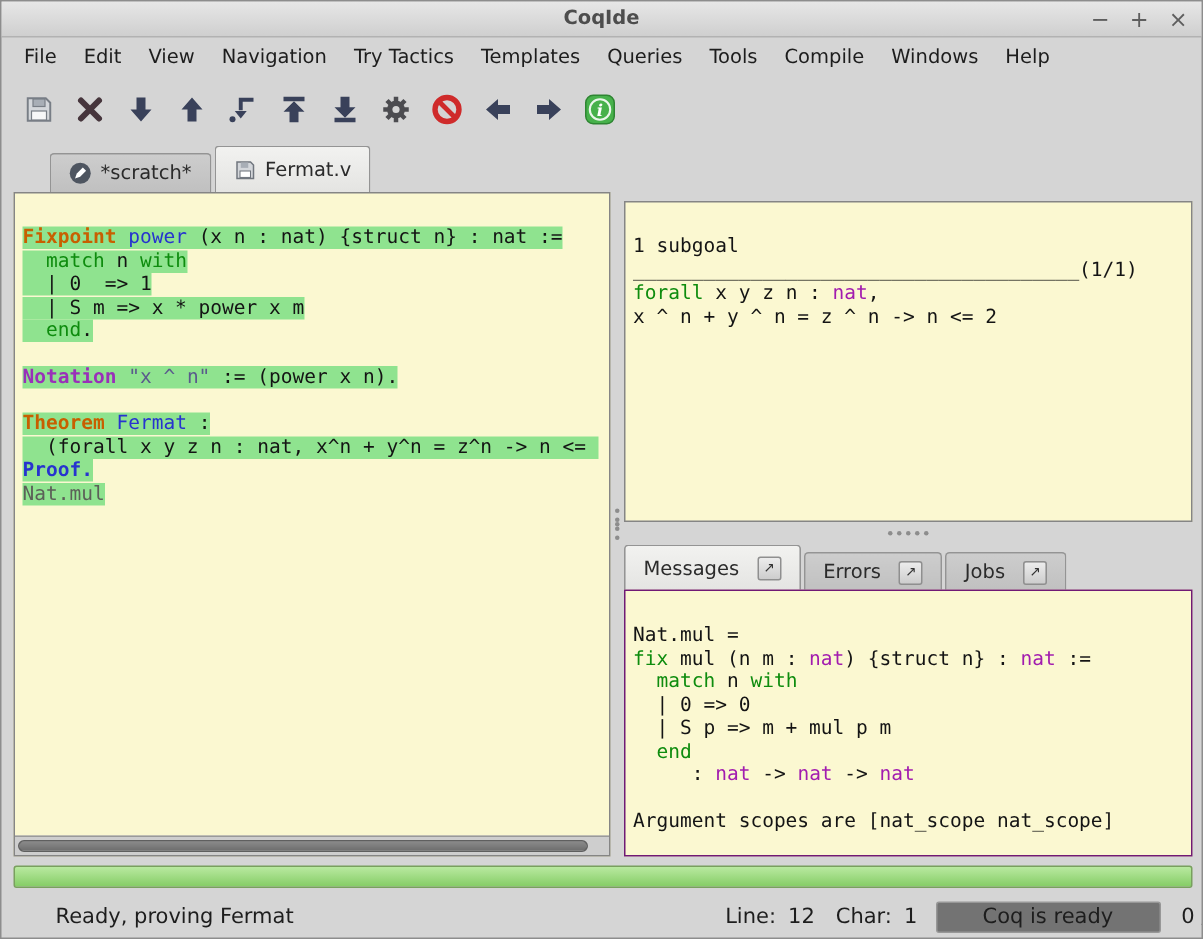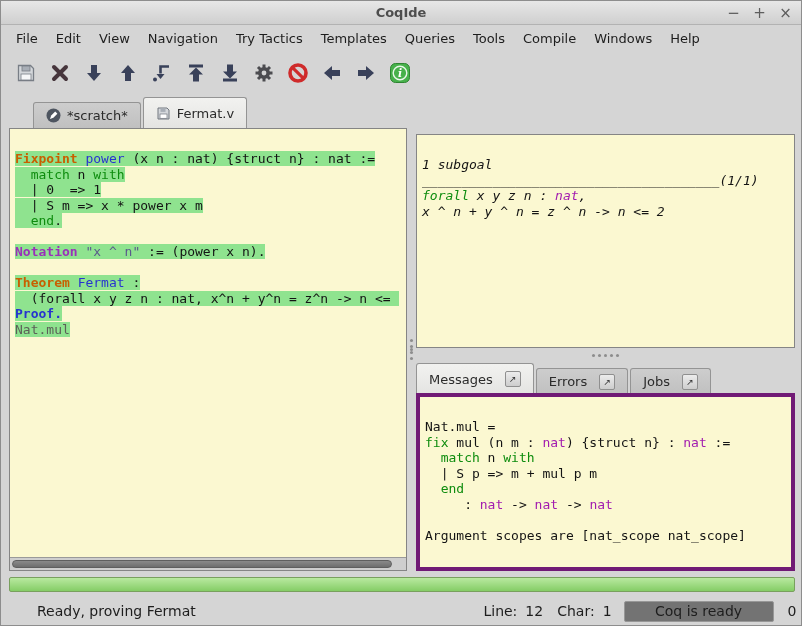--- a/index.html
+++ b/index.html
@@ -59,29 +59,29 @@
     display:flex; align-items:center; justify-content:center; }
   .vdots { width:3px; height:3px; border-radius:50%; background:#8d8d8d;
     box-shadow:0 -9px 0 #8d8d8d, 0 -3px 0 #8d8d8d, 0 3px 0 #8d8d8d, 0 9px 0 #8d8d8d; }
   .hsplit { position:absolute; left:415px; top:347px; width:379px; height:15px;
     display:flex; align-items:center; justify-content:center; }
   .hdots { width:3px; height:3px; border-radius:50%; background:#8d8d8d;
     box-shadow:-12px 0 0 #8d8d8d, -6px 0 0 #8d8d8d, 6px 0 0 #8d8d8d, 12px 0 0 #8d8d8d; }
 
   
   .goals-frame { position:absolute; left:415px; top:133px; width:379px; height:214px;
-    border:1px solid #858585; background:#fbf8d1; overflow:hidden;font-style:italic; }
+    border:1px solid #858585; background:#fbf8d1; overflow:hidden; }
 
   
   .msg-tabbar { position:absolute; left:415px; top:362px; height:31px; display:flex; align-items:flex-end; }
   .detach { width:16px; height:16px; margin-left:6px; display:flex; align-items:center; justify-content:center;
     border:1px solid #8f8f8f; border-radius:2px; background:linear-gradient(#ececec,#cdcdcd);
     font-size:9px; color:#333; }
   .msg-frame { position:absolute; left:415px; top:392px; width:379px; height:178px;
-    border:4px solid #701a75; background:#fbf8d1; overflow:hidden; }
+    border:1px solid #701a75; background:#fbf8d1; overflow:hidden; }
 
   
   .progress { position:absolute; left:8px; top:576px; width:786px; height:15px;
     border:1px solid #79a05e; border-radius:2px; background:linear-gradient(#b9e9a0,#85cd66); }
 
   
   .statusbar { position:absolute; left:0; top:596px; width:800px; height:28px; display:flex;
     align-items:center; font-size:14px; color:#1d1d1d; padding:0 10px 0 8px;margin-left:28px; }
   .status-left { flex:1; }
   .pos-label { margin-left:14px; }
@@ -266,20 +266,21 @@
       <span>Jobs</span>
       <span class="detach">↗</span>
     </div>
   </div>
 
   <div class="msg-frame">
     <div class="code" id="messages-code">
         <div class="code-line"><span><span class="sg-x">Nat.mul =</span></span></div>
         <div class="code-line"><span><span class="sg-g">fix</span><span class="sg-x"> mul (n m : </span><span class="sg-t">nat</span><span class="sg-x">) {struct n} : </span><span class="sg-t">nat</span><span class="sg-x"> :=</span></span></div>
         <div class="code-line"><span><span class="sg-x">  </span><span class="sg-g">match</span><span class="sg-x"> n </span><span class="sg-g">with</span></span></div>
+        <div class="code-line"><span><span class="sg-x">  | 0 =&gt; 0</span></span></div>
         <div class="code-line"><span><span class="sg-x">  | S p =&gt; m + mul p m</span></span></div>
         <div class="code-line"><span><span class="sg-x">  </span><span class="sg-g">end</span></span></div>
         <div class="code-line"><span><span class="sg-x">     : </span><span class="sg-t">nat</span><span class="sg-x"> -&gt; </span><span class="sg-t">nat</span><span class="sg-x"> -&gt; </span><span class="sg-t">nat</span></span></div>
         <div class="code-line"><span>&nbsp;</span></div>
         <div class="code-line"><span><span class="sg-x">Argument scopes are [nat_scope nat_scope]</span></span></div>
       </div>
   </div>
 
   <div class="progress"></div>
 

